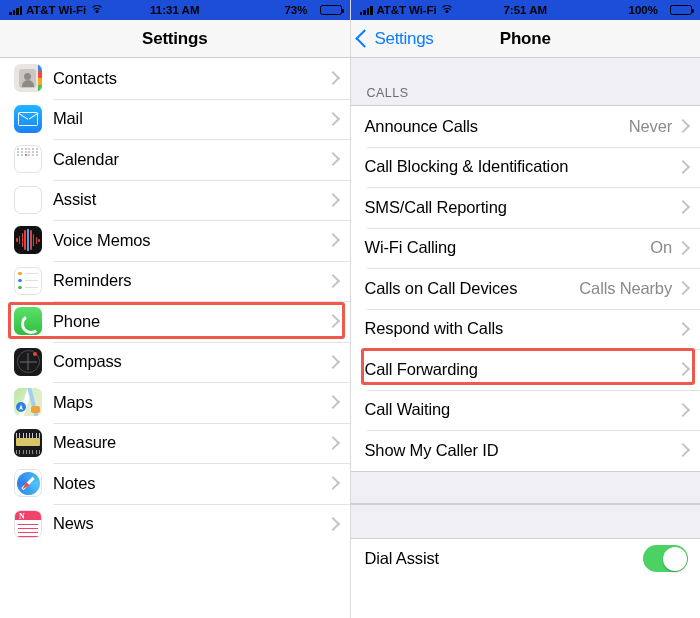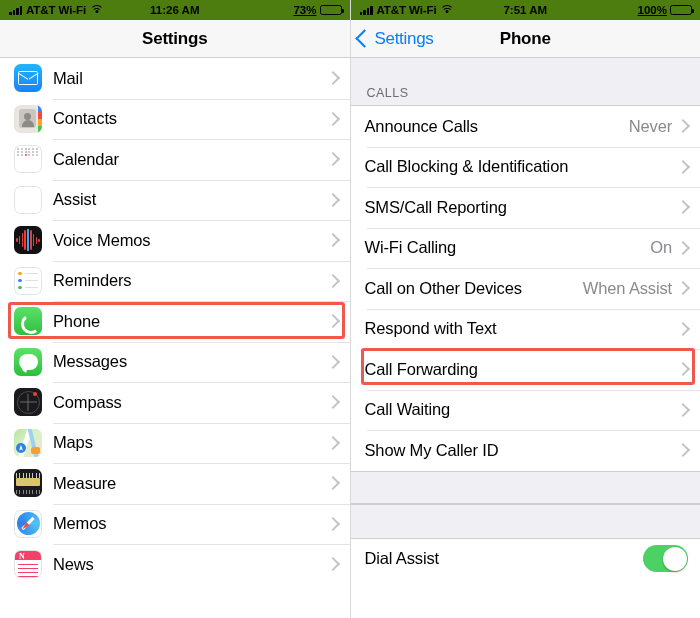--- a/index.html
+++ b/index.html
@@ -11,28 +11,28 @@
     overflow: hidden;
   }
   #root { position: relative; width: 700px; height: 618px; display: flex; }
 
   .panel { position: relative; width: 350px; height: 618px; overflow: hidden; background: #fff; }
   .panel.left { border-right: 1px solid #d8d8da; }
 
   
   .statusbar {
     height: 20px; display: flex; align-items: center;
-    padding: 0 8px 0 9px; background: #4d7c0f;
+    padding: 0 8px 0 9px; background: #1d4ed8;
     font-size: 11.5px; font-weight: bold; color: #000;
     position: relative;
   }
   .sb-left { display: flex; align-items: center; gap: 4px; }
   .sb-center { position: absolute; left: 0; right: 0; text-align: center;
                font-size: 11.5px; font-weight: bold; pointer-events:none; }
-  .sb-right { margin-left: auto; display: flex; align-items: center; gap: 3px; z-index:2;text-decoration:underline;}
+  .sb-right { margin-left: auto; display: flex; align-items: center; gap: 12px; z-index:2;}
 
   .signal { display: inline-flex; align-items: flex-end; gap: 1px; height: 9px; }
   .signal i { display:block; width: 2.5px; background: #000; border-radius: .5px; }
   .signal i:nth-child(1){height:3px;}
   .signal i:nth-child(2){height:5px;}
   .signal i:nth-child(3){height:7px;}
   .signal i:nth-child(4){height:9px;}
   .carrier { font-size: 11.5px; font-weight: bold; letter-spacing: -0.1px; }
   .wifi { width: 13px; height: 10px; position: relative; display:inline-block; }
   .wifi span { position:absolute; left:50%; transform:translateX(-50%);
@@ -215,54 +215,54 @@
             <i></i>
             <i></i>
           </span>
         <span class="carrier">AT&amp;T Wi-Fi</span>
         <span class="wifi">
             <span class="a"></span>
             <span class="b"></span>
             <span class="c"></span>
           </span>
       </div>
-      <div class="sb-center">11:26 AM</div>
+      <div class="sb-center">11:31 AM</div>
       <div class="sb-right">
         <span class="batt-pct">73%</span>
         <span class="batt"><span class="fill" style="width:73%"></span></span>
       </div>
     </div>
 
     <div class="navbar">
       <div class="nav-title">Settings</div>
     </div>
 
     <div class="scroll right-off">
 
       <div class="row">
-        <span class="appicon ic-mail">
-            <span class="env">
-              <i></i>
-            </span>
-          </span>
-        <span class="row-label">Mail</span>
-        <span class="chev"></span>
-      </div>
-
-      <div class="row">
         <span class="appicon ic-contacts">
           <span class="ppl"></span>
             <span class="tabs">
               <b></b>
               <b></b>
               <b></b>
               <b></b>
             </span>
         </span>
         <span class="row-label">Contacts</span>
+        <span class="chev"></span>
+      </div>
+
+      <div class="row">
+        <span class="appicon ic-mail">
+            <span class="env">
+              <i></i>
+            </span>
+          </span>
+        <span class="row-label">Mail</span>
         <span class="chev"></span>
       </div>
 
       <div class="row">
         <span class="appicon ic-calendar">
           <span class="top"></span>
           <span class="grid">
               <i></i>
               <i></i>
               <i></i>
@@ -333,27 +333,20 @@
       </div>
 
       <div class="row">
         <span class="appicon ic-phone">
             <span class="hs"></span>
           </span>
         <span class="row-label">Phone</span>
         <span class="chev"></span>
       </div>
 
-      <div class="row">
-        <span class="appicon ic-messages">
-            <span class="bub"></span>
-          </span>
-        <span class="row-label">Messages</span>
-        <span class="chev"></span>
-      </div>
 
 
       <div class="row">
         <span class="appicon ic-compass">
           <span class="dial"></span>
             <span class="nd"></span>
         </span>
         <span class="row-label">Compass</span>
         <span class="chev"></span>
       </div>
@@ -397,21 +390,21 @@
         <span class="row-label">Measure</span>
         <span class="chev"></span>
       </div>
 
       <div class="row">
         <span class="appicon ic-safari">
           <span class="cir">
               <span class="ndl"></span>
             </span>
         </span>
-        <span class="row-label">Memos</span>
+        <span class="row-label">Notes</span>
         <span class="chev"></span>
       </div>
 
       <div class="row">
         <span class="appicon ic-news">
           <span class="hd"></span>
             <span class="n">N</span>
           <span class="ln" style="top:13px"></span>
             <span class="ln" style="top:17px"></span>
           <span class="ln" style="top:21px"></span>
@@ -482,27 +475,27 @@
         <span class="chev"></span>
       </div>
 
       <div class="row">
         <span class="row-label">Wi-Fi Calling</span>
         <span class="row-value">On</span>
         <span class="chev"></span>
       </div>
 
       <div class="row">
-        <span class="row-label">Call on Other Devices</span>
-        <span class="row-value">When Assist</span>
-        <span class="chev"></span>
-      </div>
-
-      <div class="row">
-        <span class="row-label">Respond with Text</span>
+        <span class="row-label">Calls on Call Devices</span>
+        <span class="row-value">Calls Nearby</span>
+        <span class="chev"></span>
+      </div>
+
+      <div class="row">
+        <span class="row-label">Respond with Calls</span>
         <span class="chev"></span>
       </div>
 
       <div class="row">
         <span class="row-label">Call Forwarding</span>
         <span class="chev"></span>
       </div>
 
       <div class="row">
         <span class="row-label">Call Waiting</span>

